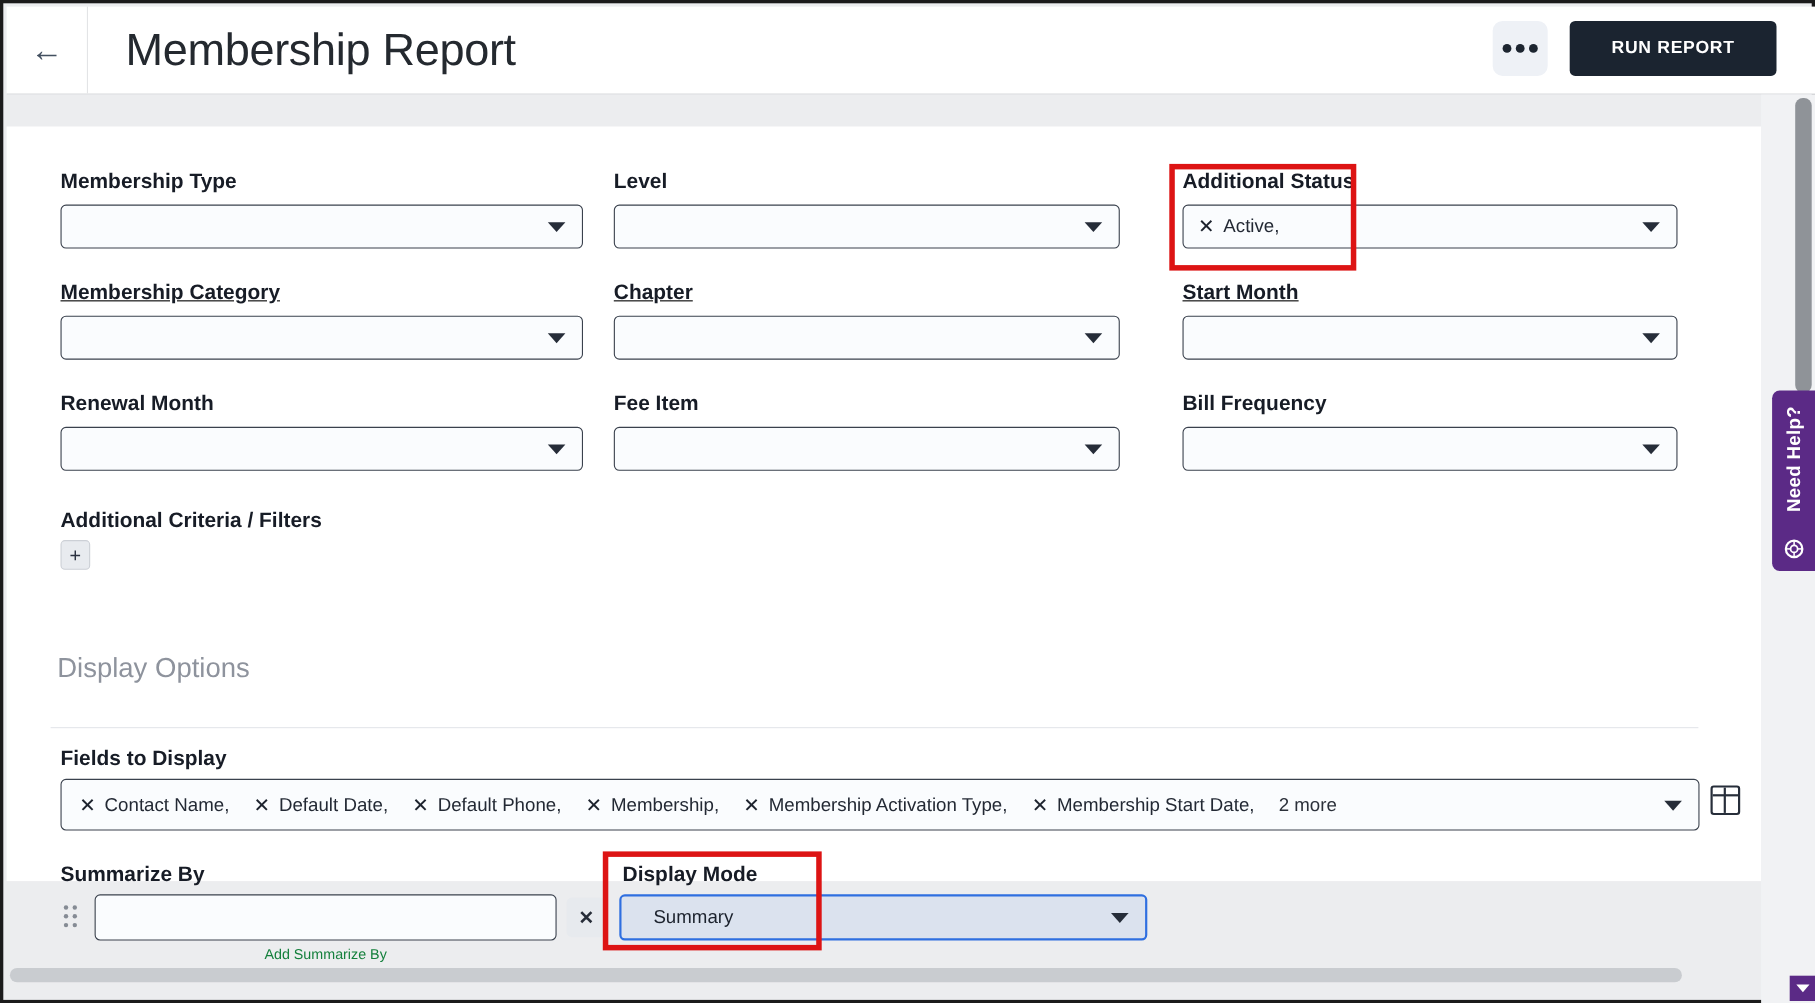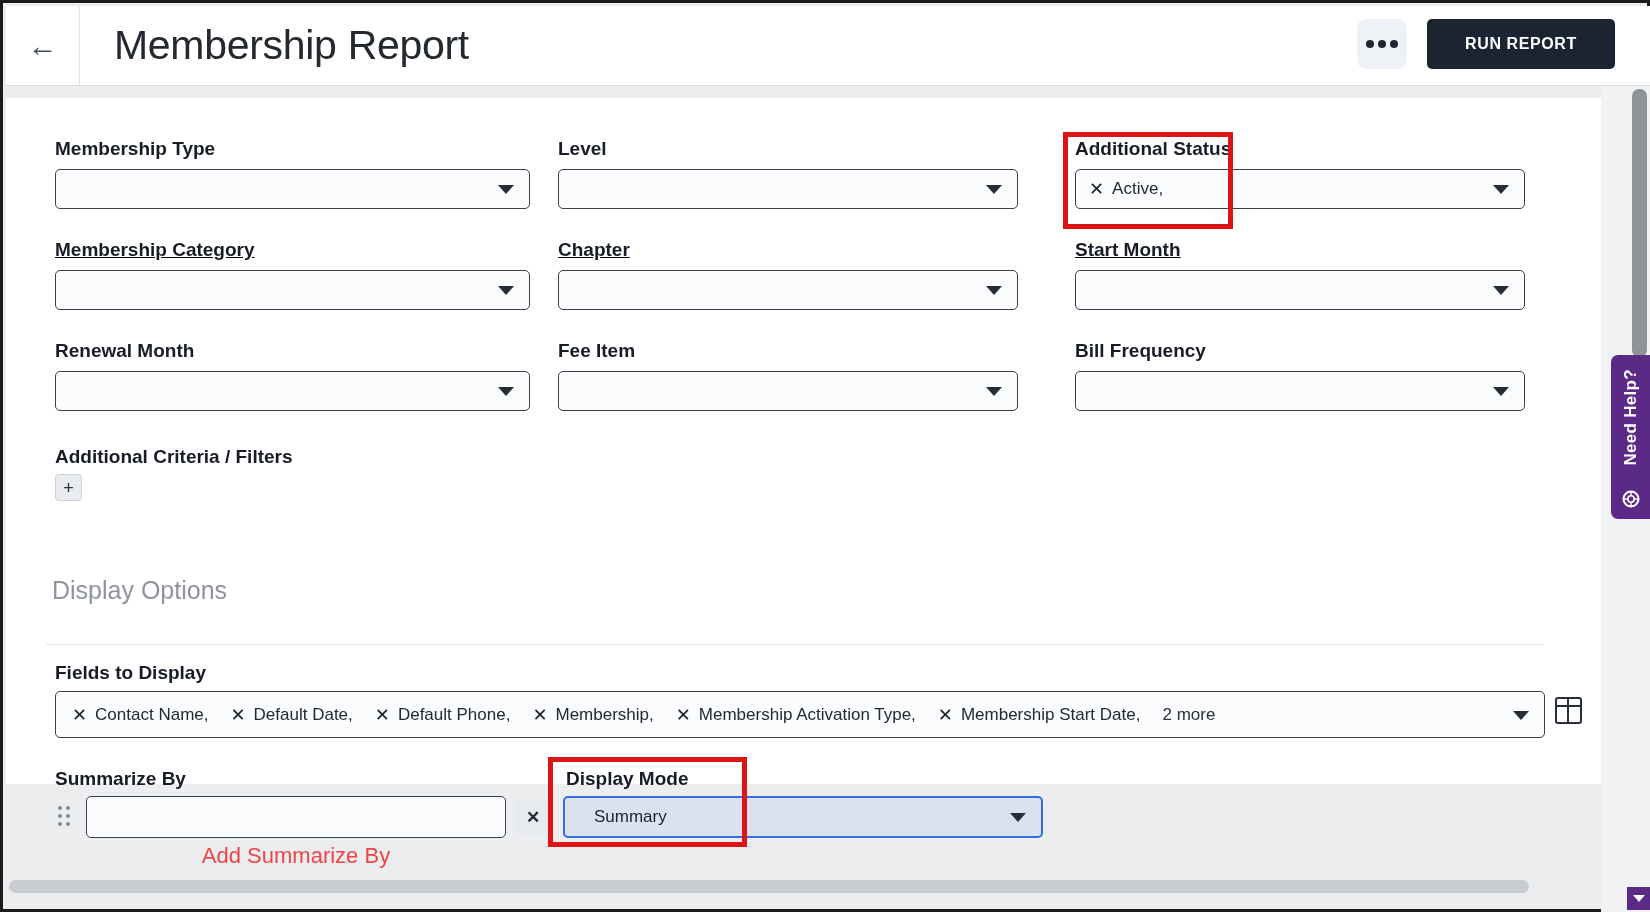--- a/index.html
+++ b/index.html
@@ -18,21 +18,21 @@
   .page-title{margin-left:34px;font-size:41px;font-weight:400;color:#24292f;letter-spacing:-0.3px;}
   .more-btn{position:absolute;left:1354px;top:16px;width:50px;height:50px;background:#eef1f6;border-radius:9px;
             display:flex;align-items:center;justify-content:center;gap:4px;cursor:pointer;}
   .more-btn i{width:8px;height:8px;border-radius:50%;background:#1d2530;}
   .run-btn{position:absolute;left:1424px;top:16px;width:188px;height:50px;background:#1b2430;color:#ffffff;
            border:none;border-radius:5px;font-weight:700;font-size:16px;letter-spacing:0.6px;
            display:flex;align-items:center;justify-content:center;cursor:pointer;
            font-family:"Liberation Sans","DejaVu Sans",sans-serif;}
 
   
-  .content{position:absolute;top:95px;left:3px;width:1595px;height:686px;background:#ffffff;}
+  .content{position:absolute;top:112px;left:3px;width:1595px;height:686px;background:#ffffff;}
 
   .filter{position:absolute;}
   .c1{left:49px;width:475px;} .c2{left:552px;width:460px;} .c3{left:1069px;width:450px;}
   .r1{top:40px;} .r2{top:141px;text-decoration:underline;} .r3{top:242px;}
   .flabel{font-size:19px;font-weight:700;color:#171c26;height:24px;margin-bottom:7px;white-space:nowrap;}
   .dd{position:relative;height:40px;background:#fafcfe;border:1.5px solid #3a414d;border-radius:5px;
       box-sizing:border-box;display:flex;align-items:center;padding:0 40px 0 13px;cursor:pointer;}
   .caret{position:absolute;right:15px;top:50%;margin-top:-4px;width:0;height:0;
          border-left:8px solid transparent;border-right:8px solid transparent;border-top:9px solid #262d39;}
   .chip{display:flex;align-items:center;gap:8px;font-size:17px;color:#232934;white-space:nowrap;}
@@ -57,21 +57,21 @@
             linear-gradient(#272e3a,#272e3a) 0 6px/100% 2px no-repeat,#ffffff;}
 
   .sb-label{position:absolute;left:49px;top:670px;font-size:19px;font-weight:700;color:#171c26;}
   .drag-handle{position:absolute;left:52px;top:708px;display:grid;grid-template-columns:4px 4px;gap:4px;cursor:grab;}
   .drag-handle i{width:4px;height:4px;border-radius:50%;background:#858b94;}
   .sb-input{position:absolute;left:80px;top:698px;width:420px;height:42px;background:#fafcfe;
             border:1.5px solid #3a414d;border-radius:5px;box-sizing:border-box;padding:0 12px;
             font-size:17px;color:#232934;font-family:"Liberation Sans","DejaVu Sans",sans-serif;}
   .sb-clear{position:absolute;left:509px;top:701px;width:36px;height:36px;background:#e7eaee;border:none;border-radius:5px;
             font-size:17px;font-weight:700;color:#272d38;cursor:pointer;display:flex;align-items:center;justify-content:center;}
-  .sb-add{position:absolute;left:80px;top:745px;width:420px;text-align:center;font-size:22px;color:#ef4444;cursor:pointer;}
+  .sb-add{position:absolute;left:80px;top:745px;width:420px;text-align:center;font-size:13px;color:#15803d;cursor:pointer;}
 
   .dm-label{position:absolute;left:560px;top:670px;font-size:19px;font-weight:700;color:#171c26;}
   .dm-select{position:absolute;left:557px;top:698px;width:480px;height:42px;background:#dbe2ee;
              border:2px solid #2f6fe0;border-radius:5px;box-sizing:border-box;
              display:flex;align-items:center;padding:0 40px 0 17px;cursor:pointer;}
   .dm-value{font-size:17px;color:#1c222d;margin-left:12px;}
 
   .annotation{position:absolute;border:5px solid #dd1414;box-sizing:border-box;pointer-events:none;}
   .anno-status{left:1057px;top:34px;width:170px;height:97px;}
   .anno-mode{left:542px;top:659px;width:199px;height:90px;}

